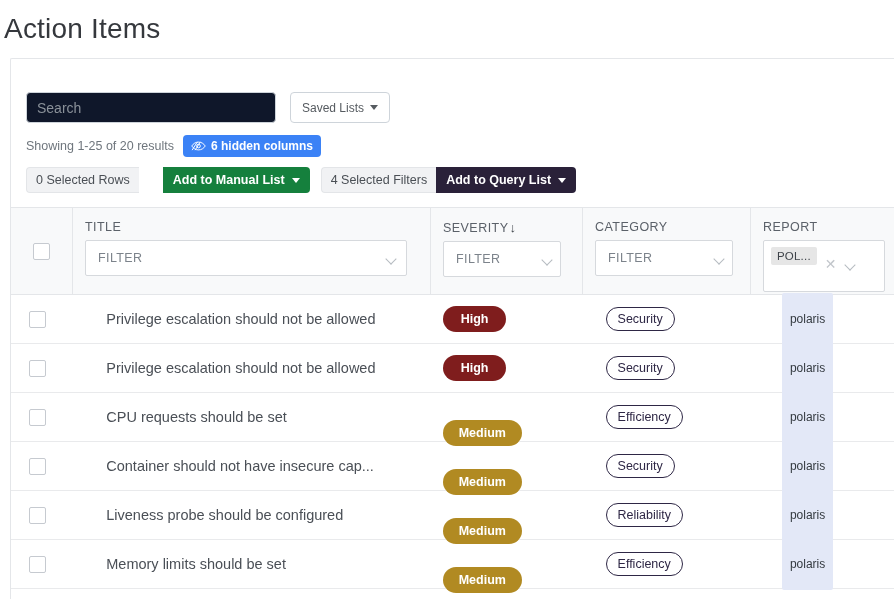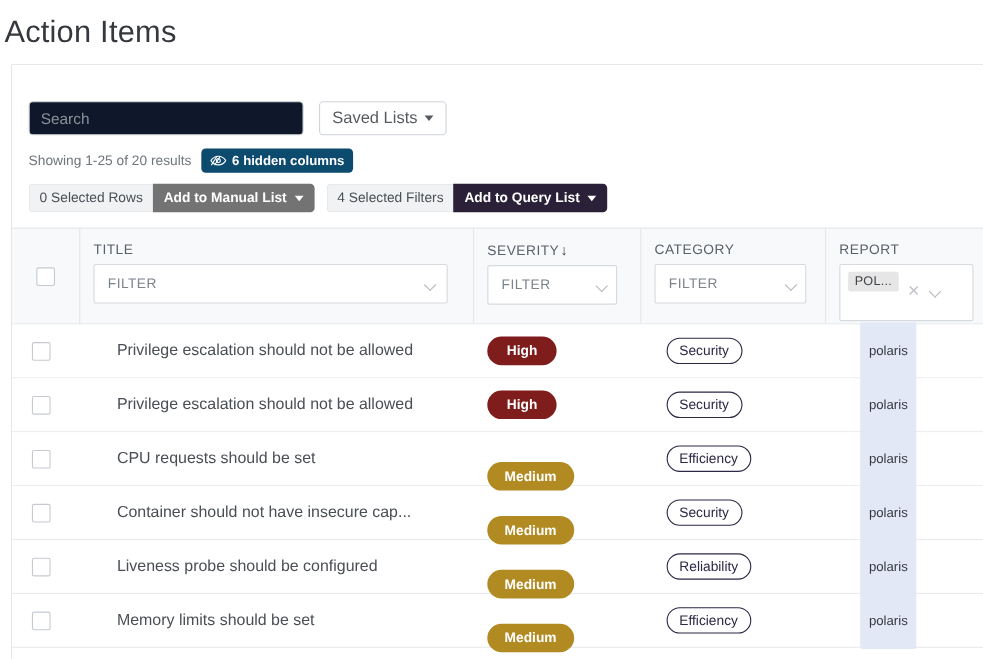--- a/index.html
+++ b/index.html
@@ -51,21 +51,21 @@
     outline: none;
   }
   .search-input::placeholder { color:#8a9199; }
 
   .btn-outline {
     height: 31px;
     border: 1px solid #ced4da;
     border-radius: 4px;
     background: #fff;
     color: #565b60;
-    font-size: 15px;
+    font-size: 12px;
     padding: 0 11px;
     display: inline-flex;
     align-items: center;
     gap: 6px;
     font-family: "Liberation Sans", sans-serif;
     cursor: pointer;
     white-space: nowrap;
   }
   .caret {
     width: 0; height: 0;
@@ -76,21 +76,21 @@
   }
 
   .meta-row {
     display: flex;
     align-items: center;
     gap: 9px;
     padding: 12px 0 0 15px;
   }
   .meta-text { font-size: 12.5px; color: #6f767d; }
   .hidden-cols-badge {
-    background: #0c4a6e;
+    background: #3b82f6;
     color: #fff;
     font-size: 12px;
     font-weight: bold;
     border-radius: 4px;
     padding: 4px 8px;
     display: inline-flex;
     align-items: center;
     gap: 5px;
     cursor: pointer;
   }
@@ -118,21 +118,21 @@
     font-size: 12.5px;
     font-weight: bold;
     padding: 5px 10px;
     border-radius: 0 4px 4px 0;
     display: inline-flex;
     align-items: center;
     gap: 7px;
     cursor: pointer;
     white-space: nowrap;
   }
-  .seg-purple { background: #737373; }
+  .seg-purple { background: #15803d; margin-left: 24px; }
   .seg-dark { background: #2a2139; }
 
   
   .table { width: 884px; margin-top: 14px; }
   .thead {
     display: flex;
     background: #f8f9fa;
     border-top: 1px solid #e4e6e9;
     border-bottom: 1px solid #e4e6e9;
     height: 88px;

